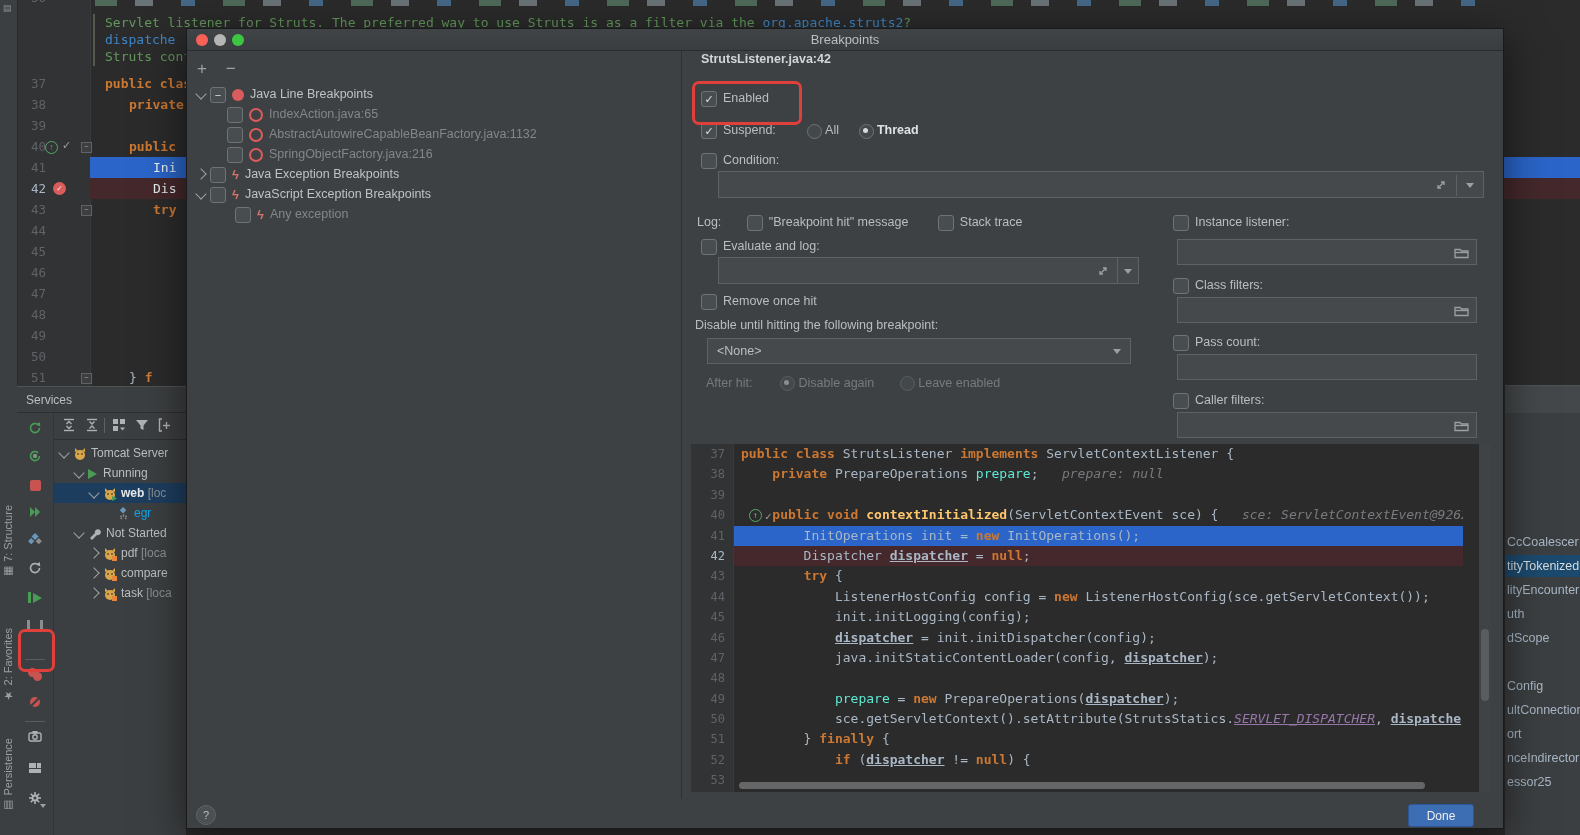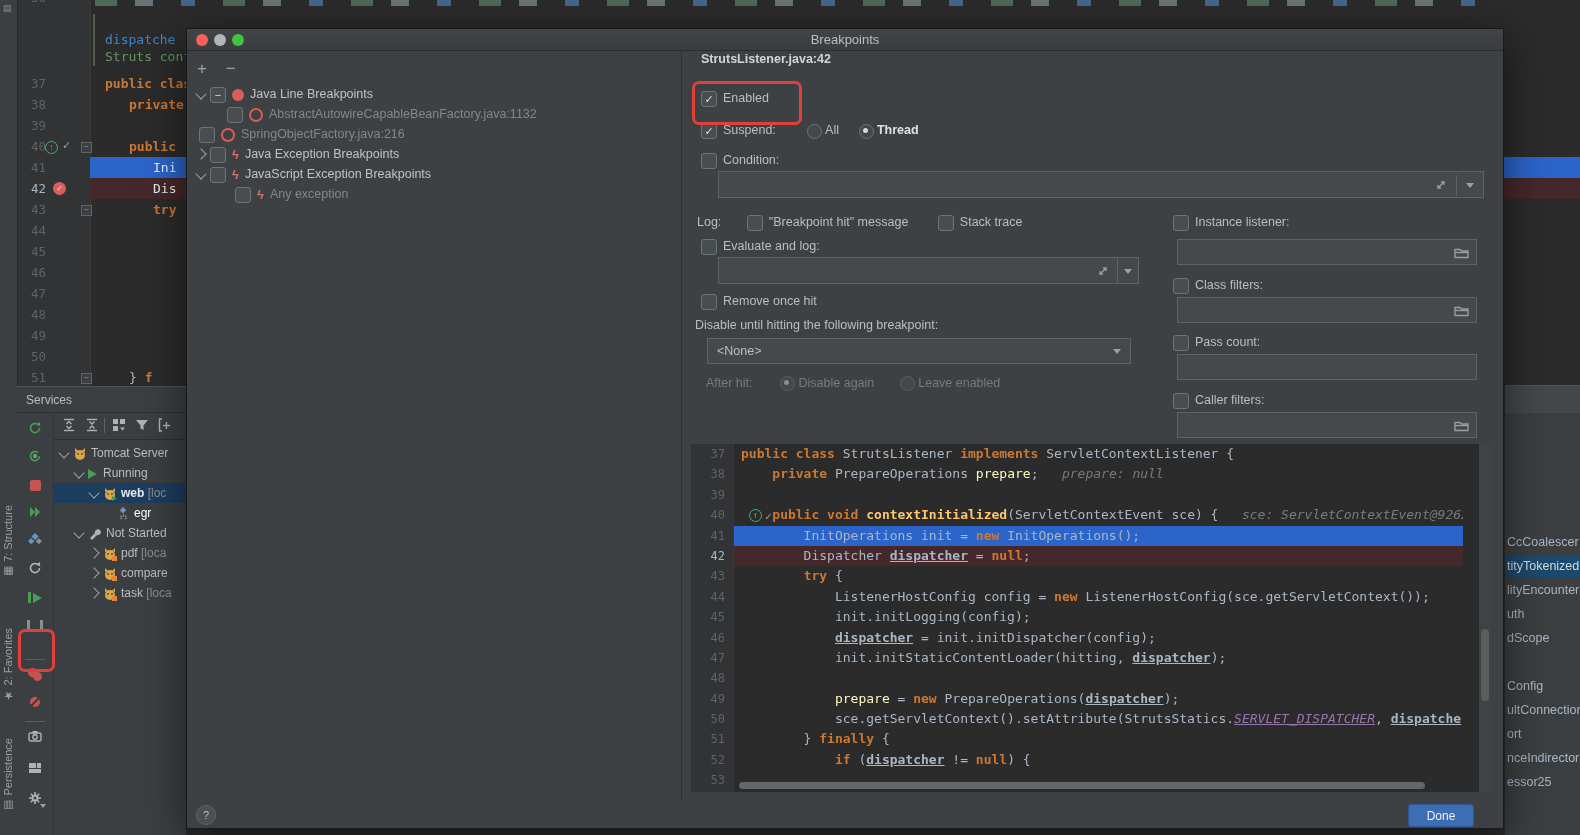--- a/index.html
+++ b/index.html
@@ -58,21 +58,21 @@
   .bp2{position:relative;display:inline-block;width:16px;height:13px}
   .bp2 i{position:absolute;width:9px;height:9px;background:#C75450;border-radius:50%}
   .bp2 i.b{left:6px;top:4px}
   .bp2 i.a{left:1px;top:0}
   #svc-toolbar{position:absolute;left:37px;top:26px;width:132px;height:26px;border-bottom:1px solid #2D2F30}
   .tbic{position:absolute;top:5px;width:18px;height:16px;color:#AFB1B3;text-align:center}
   #svc-tree{position:absolute;left:37px;top:56px;width:132px}
   .srow{position:relative;height:20px;line-height:20px;font-size:12px;color:#BBBEC0;white-space:nowrap;overflow:hidden}
   .srow.sel{background:#1D3D5F}
   .srow .sfx{color:#8A8E90}
-  .srow.dim{color:#ffffff}
+  .srow.dim{color:#0ea5e9}
   .srow .b{font-weight:bold;color:#E6E9EB}
 
   
   .chev{display:inline-block;width:7px;height:7px;border-right:1.6px solid #9DA0A2;border-bottom:1.6px solid #9DA0A2;margin:0 5px 1px 0;vertical-align:middle}
   .chev.cd{transform:rotate(45deg)}
   .chev.cr{transform:rotate(-45deg)}
   .chev.ph{border:none}
   .cb{display:inline-block;width:14px;height:14px;background:#484D4F;border:1px solid #6E7476;border-radius:3px;
     font-size:11px;line-height:14px;color:#DDE0E2;text-align:center;vertical-align:middle;margin-right:6px}
   .bdot{display:inline-block;width:12px;height:12px;background:#DB5C5C;border-radius:50%;vertical-align:middle;margin-right:6px;
@@ -110,21 +110,21 @@
   
   #preview{position:absolute;left:504px;top:415px;width:800px;height:348px;background:#2B2B2B;overflow:hidden}
   #pgutter{position:absolute;left:0;top:0;width:42px;height:348px;background:#313335;border-right:1px solid #3A3A3A}
   .pline{position:relative;height:20.4px;line-height:20.4px;font-family:"DejaVu Sans Mono",monospace;font-size:13px;white-space:pre}
   .pline .pnum{position:absolute;left:0;width:34px;text-align:right;color:#606366;font-size:12px}
   .pline .pnum.w{color:#A9B7C6}
   .pline .pcode{position:absolute;left:50px;right:28px;overflow:hidden}
   .pline.hlx .pcode{background:#2B65C9;left:43px;padding-left:7px}
   .pline.hlb .pcode{background:#45282B;left:43px;padding-left:7px}
   .sd{color:#A9B7C6}.sk{color:#CC7832;font-weight:bold}.sm{color:#FFC66D;font-weight:bold}
-  .sf{color:#fef9c3}.su{color:#A9B7C6;text-decoration:underline;font-weight:bold}
+  .sf{color:#5eead4}.su{color:#A9B7C6;text-decoration:underline;font-weight:bold}
   .sci{color:#9876AA;font-style:italic;text-decoration:underline}.sh{color:#787A7D;font-style:italic}
   #pvscroll{position:absolute;left:788px;top:0;width:12px;height:348px;background:#3F4345}
   #pvthumb{position:absolute;left:790px;top:185px;width:8px;height:72px;background:#5A5D5E;border-radius:4px}
   #phscroll{position:absolute;left:48px;top:338px;width:686px;height:7px;background:#6E7173;border-radius:4px;opacity:.85}
 
   
   .annot{position:absolute;border:3px solid #E0403C;border-radius:7px;z-index:20}
 
   #help-btn{position:absolute;left:9px;top:776px;width:18px;height:18px;border-radius:50%;background:#4B5052;
     border:1px solid #5E6365;color:#BBBEC0;font-size:11px;text-align:center;line-height:18px}
@@ -152,20 +152,21 @@
         <div class="lnum" style="top: 262px;">46</div>
         <div class="lnum" style="top: 283px;">47</div>
         <div class="lnum" style="top: 304px;">48</div>
         <div class="lnum" style="top: 325px;">49</div>
         <div class="lnum" style="top: 346px;">50</div>
         <div class="lnum" style="top: 367px;">51</div>
       </div>
     <div class="hl-exec" style="top:157px"></div>
     <div class="hl-bp" style="top:178px"></div>
     <div id="jdline"></div>
+    <div class="comment-line" style="left:88px;top:15px"><span>Servlet listener for Struts. The preferred way to use Struts is as a filter via the </span><span class="clink">org.apache.struts2</span><span>?</span></div>
     <div class="comment-line clink" style="left:88px;top:32px">dispatche</div>
     <div class="comment-line" style="left:88px;top:49px">Struts config</div>
 
     <div class="ovr" style="top:141px">↑</div>
     <div class="gchk" style="top:139px">✓</div>
     <div class="gbp" style="top:182px">✓</div>
     <div class="fold" style="top:142px">−</div>
     <div class="fold" style="top:205px">−</div>
     <div class="fold" style="top:373px">−</div>
 
@@ -359,22 +360,23 @@
       <span class="light" style="left:45px;background:#3EC544"></span>
       <div id="dlg-title">Breakpoints</div>
     </div>
 
     <div id="bp-toolbar">
       <span>+</span>
       <span>−</span>
     </div>
     <div id="bp-tree">
         <div class="trow" style="padding-left: 10px;"><span class="chev cd"></span><span class="cb">−</span><span class="bdot"></span><span>Java Line Breakpoints</span></div>
+        <div class="trow dim" style="padding-left: 28px;"><span class="chev ph"></span><span class="cb"></span><span class="bring"></span><span>IndexAction.java:65</span></div>
         <div class="trow dim" style="padding-left: 28px;"><span class="chev ph"></span><span class="cb"></span><span class="bring"></span><span>AbstractAutowireCapableBeanFactory.java:1132</span></div>
-        <div class="trow dim" style=""><span class="chev ph"></span><span class="cb"></span><span class="bring"></span><span>SpringObjectFactory.java:216</span></div>
+        <div class="trow dim" style="padding-left: 28px;"><span class="chev ph"></span><span class="cb"></span><span class="bring"></span><span>SpringObjectFactory.java:216</span></div>
         <div class="trow" style="padding-left: 10px;"><span class="chev cr"></span><span class="cb"></span><span class="zap">ϟ</span><span>Java Exception Breakpoints</span></div>
         <div class="trow" style="padding-left: 10px;"><span class="chev cd"></span><span class="cb"></span><span class="zap">ϟ</span><span>JavaScript Exception Breakpoints</span></div>
         <div class="trow dim" style="padding-left: 36px;"><span class="chev ph"></span><span class="cb"></span><span class="zap">ϟ</span><span>Any exception</span></div>
       </div>
     <div id="tree-split"></div>
 
     <div class="dlabel" style="left:514px;top:23px;font-weight:bold;color:#D2D5D8">StrutsListener.java:42</div>
 
     <div class="dlabel" style="left:514px;top:62px"><span class="cb">✓</span><span>Enabled</span></div>
 
@@ -458,21 +460,21 @@
           <div class="pline"><span class="pnum">37</span><span class="pcode"><span class="sk">public class </span><span class="sd">StrutsListener </span><span class="sk">implements </span><span class="sd">ServletContextListener {</span></span></div>
           <div class="pline"><span class="pnum">38</span><span class="pcode"><span class="sd">    </span><span class="sk">private </span><span class="sd">PrepareOperations </span><span class="sf">prepare</span><span class="sd">;   </span><span class="sh">prepare: null</span></span></div>
           <div class="pline"><span class="pnum">39</span><span class="pcode"></span></div>
           <div class="pline"><span class="pnum">40</span><span class="ovr" style="left:58px;top:4px">↑</span><span class="gchk" style="left:74px;top:2px">✓</span><span class="pcode"><span class="sd">    </span><span class="sk">public void </span><span class="sm">contextInitialized</span><span class="sd">(ServletContextEvent sce) {   </span><span class="sh">sce: ServletContextEvent@9262</span></span></div>
           <div class="pline hlx"><span class="pnum">41</span><span class="pcode"><span class="sd">        InitOperations init = </span><span class="sk">new </span><span class="sd">InitOperations();</span></span></div>
           <div class="pline hlb"><span class="pnum w">42</span><span class="gbp" style="left:60px;top:3.5px;position:absolute">✓</span><span class="pcode"><span class="sd">        Dispatcher </span><span class="su">dispatcher</span><span class="sd"> = </span><span class="sk">null</span><span class="sd">;</span></span></div>
           <div class="pline"><span class="pnum">43</span><span class="pcode"><span class="sd">        </span><span class="sk">try </span><span class="sd">{</span></span></div>
           <div class="pline"><span class="pnum">44</span><span class="pcode"><span class="sd">            ListenerHostConfig config = </span><span class="sk">new </span><span class="sd">ListenerHostConfig(sce.getServletContext());</span></span></div>
           <div class="pline"><span class="pnum">45</span><span class="pcode"><span class="sd">            init.initLogging(config);</span></span></div>
           <div class="pline"><span class="pnum">46</span><span class="pcode"><span class="sd">            </span><span class="su">dispatcher</span><span class="sd"> = init.initDispatcher(config);</span></span></div>
-          <div class="pline"><span class="pnum">47</span><span class="pcode"><span class="sd">            init.initStaticContentLoader(hitting, </span><span class="su">dispatcher</span><span class="sd">);</span></span></div>
+          <div class="pline"><span class="pnum">47</span><span class="pcode"><span class="sd">            java.initStaticContentLoader(config, </span><span class="su">dispatcher</span><span class="sd">);</span></span></div>
           <div class="pline"><span class="pnum">48</span><span class="pcode"></span></div>
           <div class="pline"><span class="pnum">49</span><span class="pcode"><span class="sd">            </span><span class="sf">prepare</span><span class="sd"> = </span><span class="sk">new </span><span class="sd">PrepareOperations(</span><span class="su">dispatcher</span><span class="sd">);</span></span></div>
           <div class="pline"><span class="pnum">50</span><span class="pcode"><span class="sd">            sce.getServletContext().setAttribute(StrutsStatics.</span><span class="sci">SERVLET_DISPATCHER</span><span class="sd">, </span><span class="su">dispatche</span></span></div>
           <div class="pline"><span class="pnum">51</span><span class="pcode"><span class="sd">        } </span><span class="sk">finally </span><span class="sd">{</span></span></div>
           <div class="pline"><span class="pnum">52</span><span class="pcode"><span class="sd">            </span><span class="sk">if </span><span class="sd">(</span><span class="su">dispatcher</span><span class="sd"> != </span><span class="sk">null</span><span class="sd">) {</span></span></div>
           <div class="pline"><span class="pnum">53</span><span class="pcode"></span></div>
         </div>
       <div id="phscroll"></div>
     </div>
     <div id="pvscroll" style="left:1292px;top:415px"></div>

